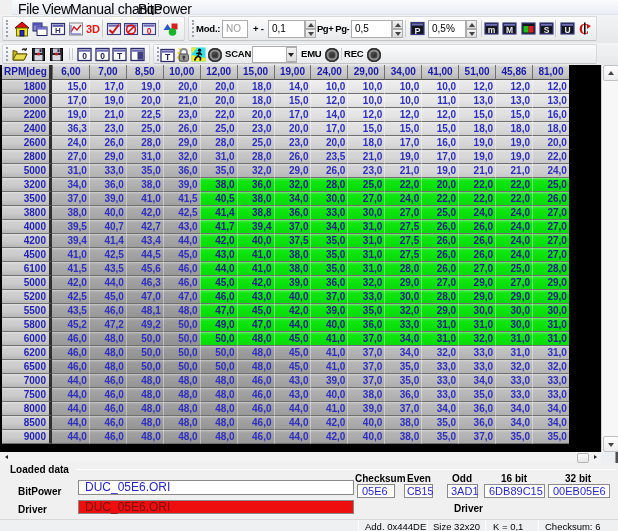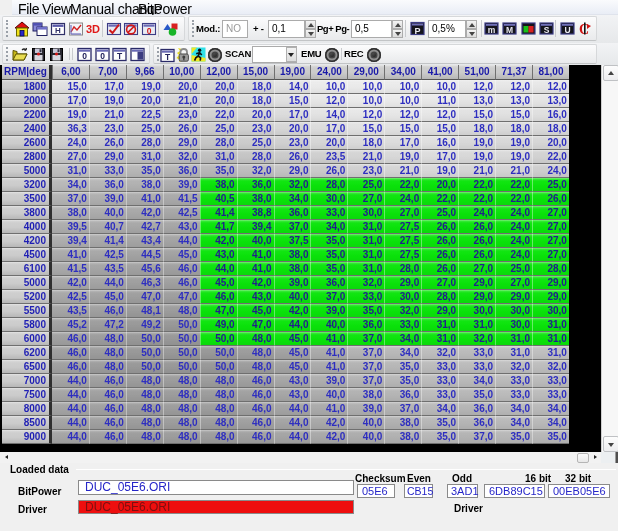--- a/index.html
+++ b/index.html
@@ -276,31 +276,31 @@
       <div class="tlabel" style="left:190px;top:3px">REC</div>
       <div class="led" style="left:213px;top:3px"></div>
     </div>
   </div>
 
   <div id="tblwrap" class="abs">
 <div class="row hrow" style="height:15px">
         <div class="rh hc">RPM|deg</div>
         <div class="dc hc2">6,00</div>
         <div class="dc hc2">7,00</div>
-        <div class="dc hc2">9,66</div>
+        <div class="dc hc2">8,50</div>
         <div class="dc hc2">10,00</div>
         <div class="dc hc2">12,00</div>
         <div class="dc hc2">15,00</div>
         <div class="dc hc2">19,00</div>
         <div class="dc hc2">24,00</div>
         <div class="dc hc2">29,00</div>
         <div class="dc hc2">34,00</div>
         <div class="dc hc2">41,00</div>
         <div class="dc hc2">51,00</div>
-        <div class="dc hc2">71,37</div>
+        <div class="dc hc2">45,86</div>
         <div class="dc hc2">81,00</div>
       </div>
 <div class="row">
         <div class="rh">1800</div>
         <div class="dc" style="background-color:#e1e1e1">15,0</div>
         <div class="dc" style="background-color:#dcdcdc">17,0</div>
         <div class="dc" style="background-color:#d8d8d8">19,0</div>
         <div class="dc" style="background-color:#d6d6d6">20,0</div>
         <div class="dc" style="background-color:#d6d6d6">20,0</div>
         <div class="dc" style="background-color:#dadada">18,0</div>
@@ -759,24 +759,34 @@
   <div id="bottom" class="abs">
     <div class="lab" style="left:10px;top:1px">Loaded data</div>
     <div style="position:absolute;left:76px;top:6px;right:2px;height:1px;background:#bdbdbd;border-bottom:1px solid #fff"></div>
     <div class="lab" style="left:18px;top:23px">BitPower</div>
     <div class="fld" style="left:78px;top:17px;width:276px;height:15px">DUC_05E6.ORI</div>
     <div class="lab" style="left:18px;top:41px">Driver</div>
     <div class="fld" style="left:78px;top:37px;width:276px;height:14px;background:#ee0e0e;color:#7b1010">DUC_05E6.ORI</div>
     <div class="lab" style="left:355px;top:10px">Checksum</div>
     <div class="lab" style="left:407px;top:10px">Even</div>
     <div class="lab" style="left:452px;top:10px">Odd</div>
-    <div class="lab" style="left:525px;top:10px">16 bit</div>
+    <div class="lab" style="left:501px;top:10px">16 bit</div>
     <div class="lab" style="left:565px;top:10px">32 bit</div>
     <div class="fld" style="left:357px;top:21px;width:38px;height:14px;font-size:11px;padding-left:4px">05E6</div>
     <div class="fld" style="left:404px;top:21px;width:29px;height:14px;font-size:10.5px;padding-left:2px">CB15</div>
     <div class="fld" style="left:447px;top:21px;width:31px;height:14px;font-size:11px;padding-left:3px">3AD1</div>
     <div class="fld" style="left:484px;top:21px;width:61px;height:14px;font-size:11px;padding-left:4px">6DB89C15</div>
     <div class="fld" style="left:548px;top:21px;width:62px;height:14px;font-size:11px;padding-left:4px">00EB05E6</div>
     <div class="lab" style="left:454px;top:40px">Driver</div>
   </div>
 
+  <div id="statusbar" class="abs">
+    <i style="left:358px"></i>
+    <span style="left:365px">Add. 0x444DE</span>
+    <i style="left:427px"></i>
+    <span style="left:433px">Size 32x20</span>
+    <i style="left:485px"></i>
+    <span style="left:493px">K = 0,1</span>
+    <i style="left:538px"></i>
+    <span style="left:545px">Checksum: 6</span>
+  </div>
 
 </div>
 
 </body></html>

